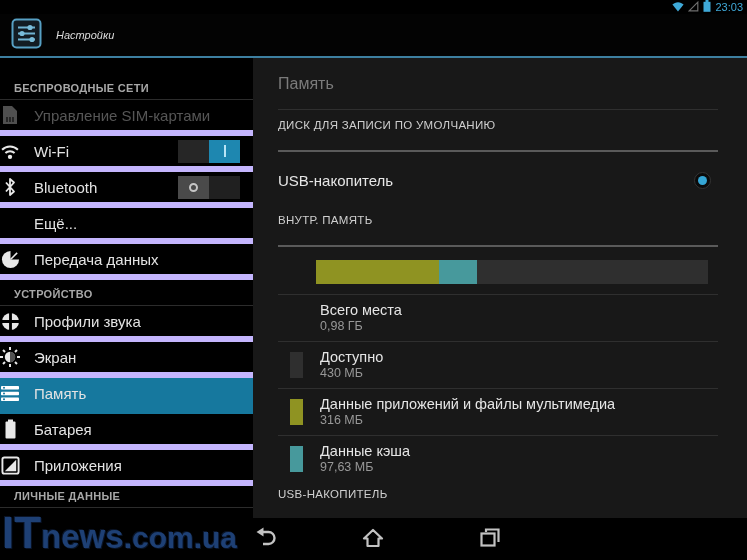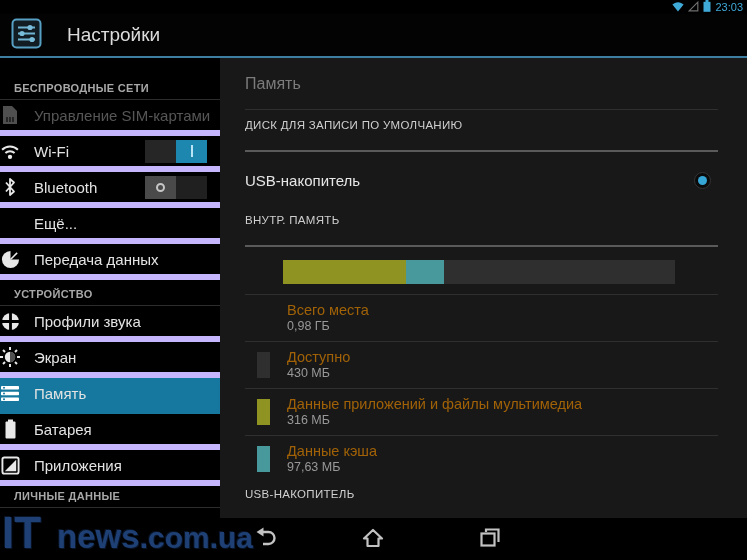--- a/index.html
+++ b/index.html
@@ -7,24 +7,24 @@
   .screen {
     width:747px; height:560px; background:#000; position:relative;
     font-family:"Liberation Sans", sans-serif; overflow:hidden;
     -webkit-user-select:none; user-select:none;
   }
   
   .status-bar { height:14px; display:flex; justify-content:flex-end; align-items:center; gap:4px; padding-right:4px; background:#000; }
   .status-time { color:#3fa9d8; font-size:11px; line-height:11px; }
   
   .app-bar { height:44px; display:flex; align-items:center; padding-left:11px; background:#030303; border-bottom:2px solid #3d7fa0; border-bottom-color:#3d7fa0; }
-  .app-title { color:#dcdcdc; font-size:19px; margin-left:25px; }
+  .app-title { color:#dcdcdc; font-size:11px; margin-left:14px;font-style:italic; }
   
   .body { display:flex; height:460px; }
-  .sidebar { width:220px; background:#000; flex-shrink:0; }
+  .sidebar { width:253px; background:#000; flex-shrink:0; }
   .side-header { height:26px; display:flex; align-items:flex-end; padding:0 0 5px 14px;
      color:#a8a8a8; font-size:11px; font-weight:bold; letter-spacing:.3px; border-bottom:1px solid #2c2c2c; }
   .side-header.first { height:42px; }
   .side-header.last { border-bottom:1px solid #2c2c2c; height:22px; }
   .side-item { height:36px; display:flex; align-items:center; gap:14px; border-bottom:6px solid #c4b5fd; cursor:pointer; }
   .side-item .lbl { color:#e3e3e3; font-size:15px; }
   .side-item.disabled .lbl { color:#565656; }
   .side-item.selected { background:#16789e; border-bottom-color:#16789e; }
   .side-item .ic { width:20px; height:20px; display:flex; align-items:center; justify-content:center; flex-shrink:0; }
   .side-item.no-icon .lbl { margin-left:34px; }
@@ -51,32 +51,32 @@
   .bar-block { padding:13px 0 10px 38px; }
   .storage-bar { height:24px; width:392px; background:#2f2f2f; display:flex; }
   .storage-bar .seg { height:100%; }
   .storage-bar.thin { height:25px; }
   .stripe { height:100%; }
   .stripe:nth-child(1){ width:7px; } .stripe:nth-child(2){ width:4px; }
   .stripe:nth-child(3){ width:4px; } .stripe:nth-child(4){ width:4px; }
   .stripe:nth-child(5){ width:5px; }
   .detail-row { height:47px; display:flex; align-items:center; gap:17px; padding-left:12px; border-top:1px solid #2f2f2f; }
   .detail-row .sw { width:13px; height:26px; flex-shrink:0; }
-  .detail-row .txt .l1 { color:#a16207; font-size:14.5px; line-height:17px; }
+  .detail-row .txt .l1 { color:#e5e5e5; font-size:14.5px; line-height:17px; }
   .detail-row .txt .l2 { color:#989898; font-size:12.5px; line-height:15px; }
   
   .nav-bar { height:40px; background:#000; position:relative; }
   .nav-btn { position:absolute; top:8px; width:24px; height:24px; cursor:pointer; }
   .nav-back { left:253px; } .nav-home { left:361px; } .nav-recents { left:478px; }
   
   .watermark { position:absolute; left:2px; bottom:2px; z-index:6; white-space:nowrap;
      color:#1e4075; font-weight:bold;
      text-shadow:0 0 1px #0d1b33, 1px 1px 0 #0a1426, -1px -1px 0 #0a1426; }
   .watermark .p1 { font-size:44px; }
-  .watermark .p2 { font-size:33px;margin-left:16px; }
+  .watermark .p2 { font-size:33px; }
   .watermark .p3 { font-size:30px; }
 </style>
 </head>
 <body>
 
 <div class="screen">
 
   <div class="status-bar">
     <span>
       <svg width="12" height="11" viewBox="0 0 12 11">

